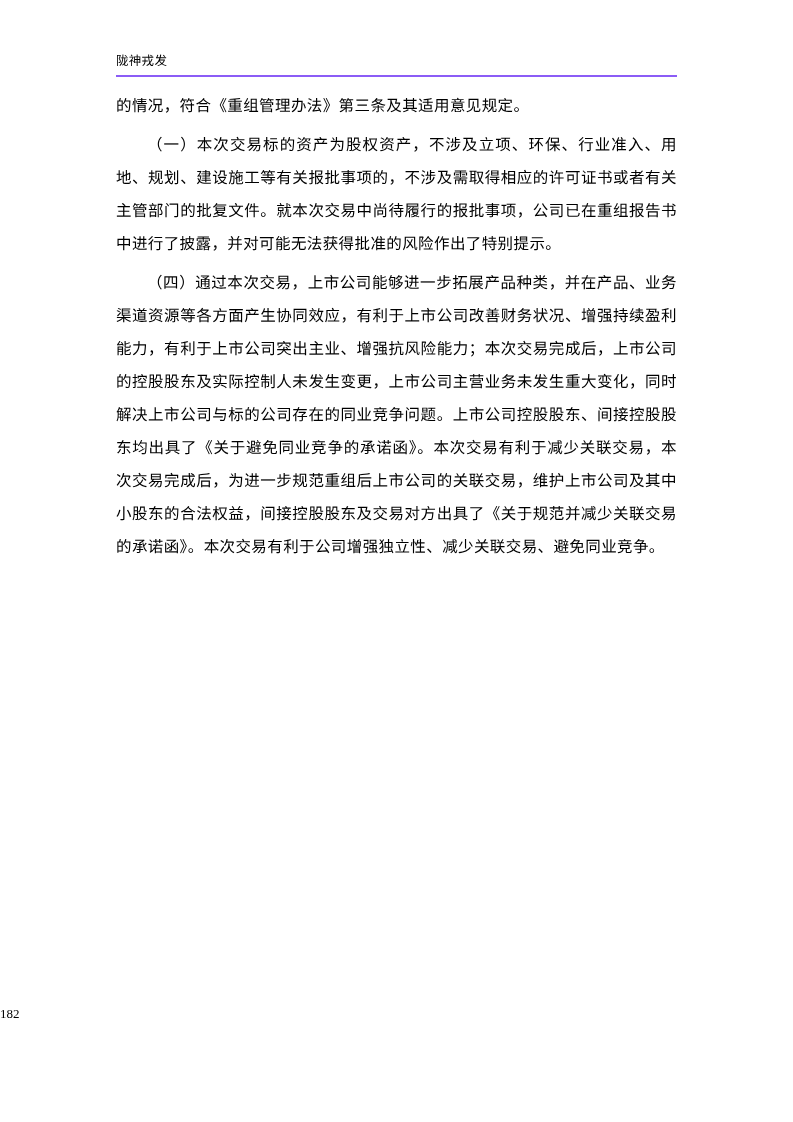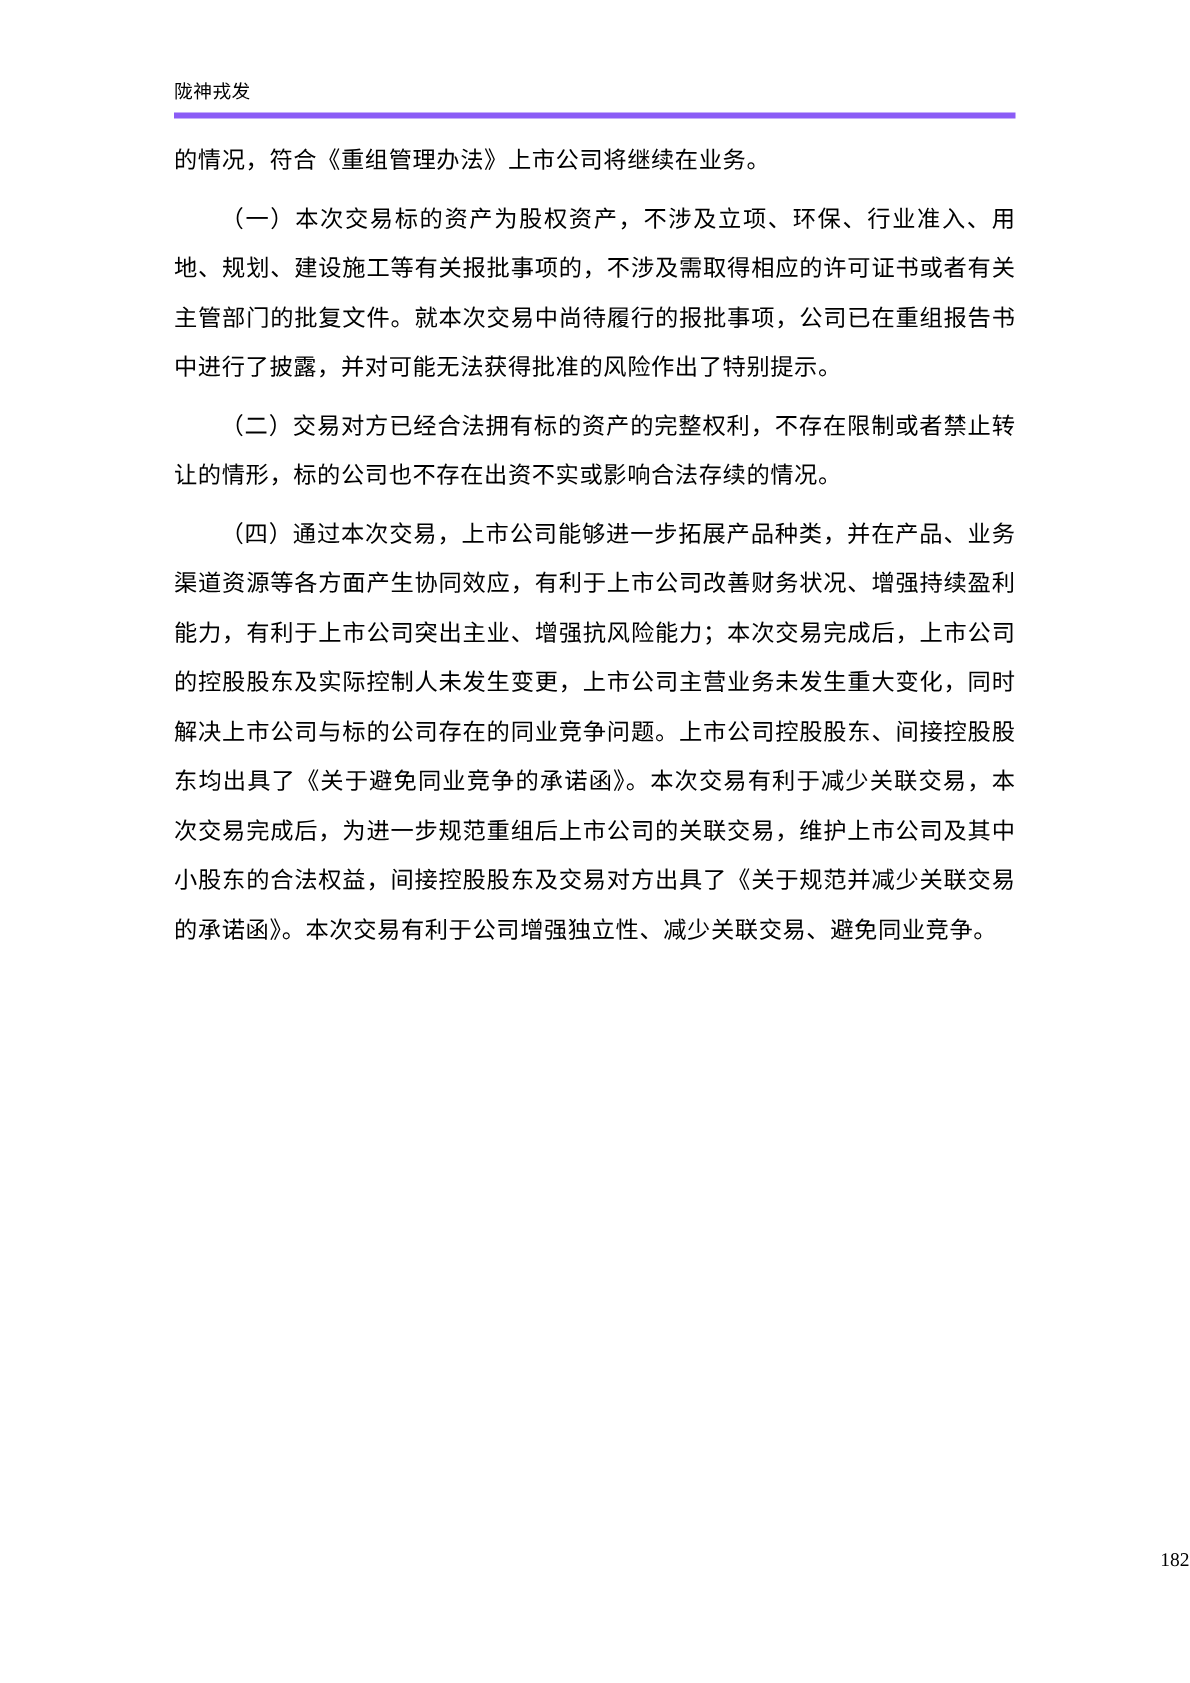--- a/index.html
+++ b/index.html
@@ -21,21 +21,21 @@
   .page-inner {
     padding: 0 116px;
   }
   
   .doc-header {
     display: flex;
     justify-content: space-between;
     align-items: flex-end;
     padding-top: 53px;
     padding-bottom: 6px;
-    border-bottom: 4px solid #8b5cf6;
+    border-bottom: 2px solid #8b5cf6;
     font-size: 12.5px;
     line-height: 16px;
     letter-spacing: 0.3px;
   }
   .doc-header .hdr-left { white-space: nowrap; }
   .doc-header .hdr-right { white-space: nowrap; }
   
   .doc-body {
     padding-top: 12px;
   }
@@ -62,44 +62,43 @@
   .section-heading.single-line {
     line-height: 30px;
     margin-top: 23px;
     margin-bottom: 0;
   }
   
   .doc-footer {
     position: absolute;
     left: 0;
     right: 0;
-    top: 1032px;
-    text-align: right;
+    top: 1006px;
+    text-align: left;
     font-size: 13px;
     line-height: 16px;
   }
 </style>
 </head>
 <body>
 
 <div class="page">
   <div class="page-inner">
 
     <div class="doc-header">
       <span class="hdr-left">陇神戎发</span>
     </div>
 
     <div class="doc-body">
 
-      <p class="para no-indent">的情况，符合《重组管理办法》上市公司将继续在业务。</p>
+      <p class="para no-indent">的情况，符合《重组管理办法》第三条及其适用意见规定。</p>
 
 
       <p class="para">（一）本次交易标的资产为股权资产，不涉及立项、环保、行业准入、用地、规划、建设施工等有关报批事项的，不涉及需取得相应的许可证书或者有关主管部门的批复文件。就本次交易中尚待履行的报批事项，公司已在重组报告书中进行了披露，并对可能无法获得批准的风险作出了特别提示。</p>
 
-      <p class="para">（二）交易对方已经合法拥有标的资产的完整权利，不存在限制或者禁止转让的情形，标的公司也不存在出资不实或影响合法存续的情况。</p>
 
 
       <p class="para">（四）通过本次交易，上市公司能够进一步拓展产品种类，并在产品、业务渠道资源等各方面产生协同效应，有利于上市公司改善财务状况、增强持续盈利能力，有利于上市公司突出主业、增强抗风险能力；本次交易完成后，上市公司的控股股东及实际控制人未发生变更，上市公司主营业务未发生重大变化，同时解决上市公司与标的公司存在的同业竞争问题。上市公司控股股东、间接控股股东均出具了《关于避免同业竞争的承诺函》。本次交易有利于减少关联交易，本次交易完成后，为进一步规范重组后上市公司的关联交易，维护上市公司及其中小股东的合法权益，间接控股股东及交易对方出具了《关于规范并减少关联交易的承诺函》。本次交易有利于公司增强独立性、减少关联交易、避免同业竞争。</p>
 
 
 
     </div>
   </div>
 
   <div class="doc-footer">182</div>

